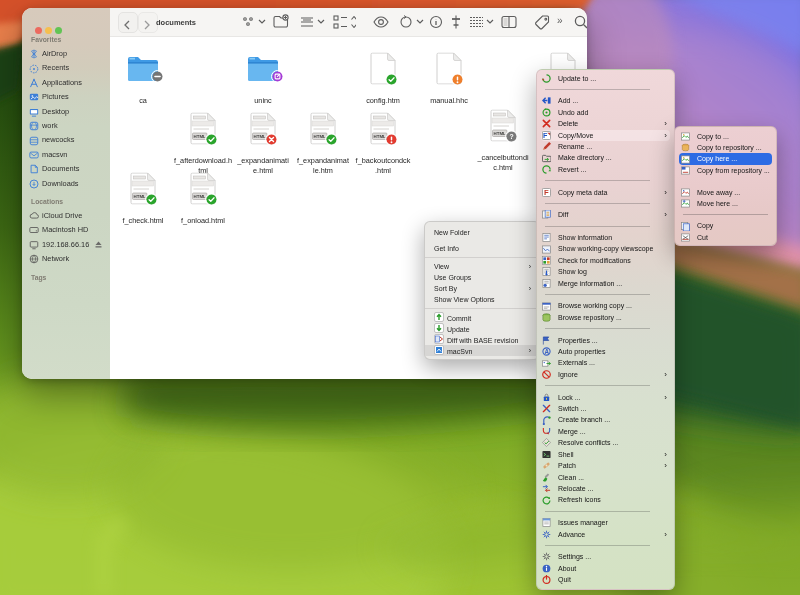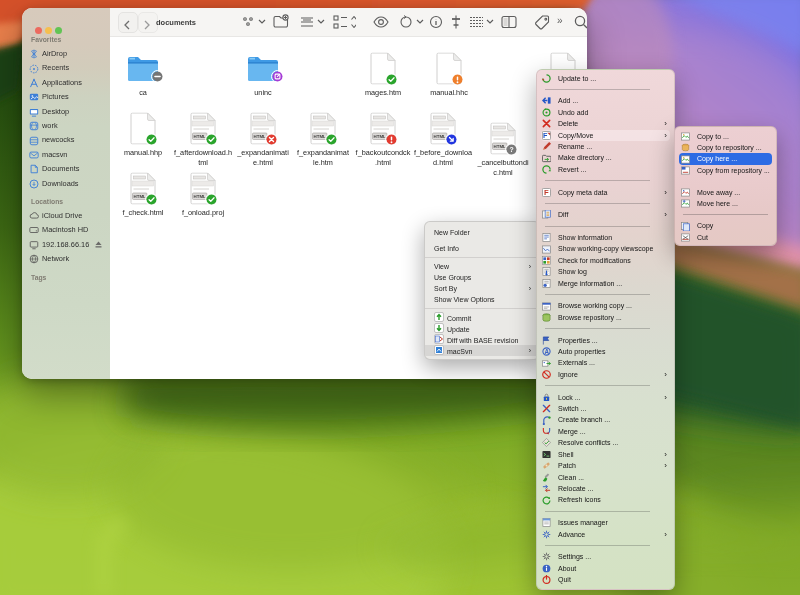--- a/index.html
+++ b/index.html
@@ -16,21 +16,21 @@
   .sbhead{font-size:6.8px;color:#807d73;font-weight:bold;padding:0 0 0 9px;height:14px;line-height:14px;}
   .sbitem{font-size:7.4px;color:#2e2e2e;height:14.4px;line-height:14.4px;padding-left:7px;white-space:nowrap;display:flex;align-items:center;}
   .sbitem .ic{width:10px;height:10px;margin-right:3px;flex:none;display:inline-block;}
   
   #toolbar{position:absolute;left:88px;top:0;width:477px;height:28px;background:#f6f5f3;border-bottom:1px solid #e8e7e5;}
   .tbtxt{position:absolute;font-size:7.5px;font-weight:bold;color:#3c3c3c;}
   .tbi{position:absolute;top:5px;height:18px;color:#5f5f5f;}
   
   #content{position:absolute;left:88px;top:29px;width:477px;height:342px;background:#ffffff;}
   .cell{position:absolute;width:60px;text-align:center;}
-  .cell .lbl{margin-top:4px;font-size:7.3px;line-height:10px;color:#1f1f1f;white-space:nowrap;}
+  .cell .lbl{margin-top:12px;font-size:7.3px;line-height:10px;color:#1f1f1f;white-space:nowrap;}
   .icwrap{position:relative;width:36px;height:32px;margin:0 auto;}
   
   .folder{position:absolute;left:2px;top:2px;width:32px;height:28px;}
   
   .docsvg{position:absolute;left:5px;top:0px;width:26px;height:33px;}
   .badge{position:absolute;bottom:-2px;width:11px;height:11px;border-radius:50%;
          color:#fff;font-size:8px;font-weight:bold;line-height:11px;text-align:center;
          border:1px solid #fff;box-sizing:content-box;}
   
   #ctx{position:absolute;left:424px;top:221px;width:116px;height:139px;border-radius:6px;
@@ -399,140 +399,118 @@
       </div>
     <div class="cell" style="left:243px;top:15px;">
         <div class="icwrap">
           <svg class="docsvg" viewBox="0 0 26 32">
             <use href="#sym-doc"></use>
           </svg>
           <svg class="badge" style="left:20px;" viewBox="0 0 12 12" width="12" height="12">
             <use href="#sym-check"></use>
           </svg>
         </div>
-        <div class="lbl">mages.htm</div>
+        <div class="lbl">config.htm</div>
       </div>
     <div class="cell" style="left:309px;top:15px;">
         <div class="icwrap">
           <svg class="docsvg" viewBox="0 0 26 32">
             <use href="#sym-doc"></use>
           </svg>
           <svg class="badge" style="left:20px;" viewBox="0 0 12 12" width="12" height="12">
             <use href="#sym-exo"></use>
           </svg>
         </div>
         <div class="lbl">manual.hhc</div>
       </div>
     <div class="cell" style="left:423px;top:15px;">
         <div class="icwrap">
           <svg class="docsvg" viewBox="0 0 26 32">
             <use href="#sym-doc"></use>
           </svg>
         </div>
       </div>
 
-    <div class="cell" style="left:3px;top:75px;">
-        <div class="icwrap">
-          <svg class="docsvg" viewBox="0 0 26 32">
-            <use href="#sym-doc"></use>
+    <div class="cell" style="left:63px;top:75px;">
+        <div class="icwrap">
+          <svg class="docsvg" viewBox="0 0 26 32">
+            <use href="#sym-htmldoc"></use>
           </svg>
           <svg class="badge" style="left:20px;" viewBox="0 0 12 12" width="12" height="12">
             <use href="#sym-check"></use>
           </svg>
         </div>
-        <div class="lbl">manual.hhp</div>
-      </div>
-    <div class="cell" style="left:63px;top:75px;">
+        <div class="lbl">f_afterdownload.h<br>tml</div>
+      </div>
+    <div class="cell" style="left:123px;top:75px;">
         <div class="icwrap">
           <svg class="docsvg" viewBox="0 0 26 32">
             <use href="#sym-htmldoc"></use>
           </svg>
           <svg class="badge" style="left:20px;" viewBox="0 0 12 12" width="12" height="12">
+            <use href="#sym-xbadge"></use>
+          </svg>
+        </div>
+        <div class="lbl">_expandanimati<br>e.html</div>
+      </div>
+    <div class="cell" style="left:183px;top:75px;">
+        <div class="icwrap">
+          <svg class="docsvg" viewBox="0 0 26 32">
+            <use href="#sym-htmldoc"></use>
+          </svg>
+          <svg class="badge" style="left:20px;" viewBox="0 0 12 12" width="12" height="12">
             <use href="#sym-check"></use>
           </svg>
         </div>
-        <div class="lbl">f_afterdownload.h<br>tml</div>
-      </div>
-    <div class="cell" style="left:123px;top:75px;">
+        <div class="lbl">f_expandanimat<br>le.htm</div>
+      </div>
+    <div class="cell" style="left:243px;top:75px;">
         <div class="icwrap">
           <svg class="docsvg" viewBox="0 0 26 32">
             <use href="#sym-htmldoc"></use>
           </svg>
           <svg class="badge" style="left:20px;" viewBox="0 0 12 12" width="12" height="12">
-            <use href="#sym-xbadge"></use>
-          </svg>
-        </div>
-        <div class="lbl">_expandanimati<br>e.html</div>
-      </div>
-    <div class="cell" style="left:183px;top:75px;">
+            <use href="#sym-exr"></use>
+          </svg>
+        </div>
+        <div class="lbl">f_backoutcondck<br>.html</div>
+      </div>
+    <div class="cell" style="left:363px;top:72px;">
         <div class="icwrap">
           <svg class="docsvg" viewBox="0 0 26 32">
             <use href="#sym-htmldoc"></use>
           </svg>
           <svg class="badge" style="left:20px;" viewBox="0 0 12 12" width="12" height="12">
+            <use href="#sym-qbadge"></use>
+          </svg>
+        </div>
+        <div class="lbl">_cancelbuttondi<br>c.html</div>
+      </div>
+
+    <div class="cell" style="left:3px;top:135px;">
+        <div class="icwrap">
+          <svg class="docsvg" viewBox="0 0 26 32">
+            <use href="#sym-htmldoc"></use>
+          </svg>
+          <svg class="badge" style="left:20px;" viewBox="0 0 12 12" width="12" height="12">
             <use href="#sym-check"></use>
           </svg>
         </div>
-        <div class="lbl">f_expandanimat<br>le.htm</div>
-      </div>
-    <div class="cell" style="left:243px;top:75px;">
+        <div class="lbl">f_check.html</div>
+      </div>
+    <div class="cell" style="left:63px;top:135px;">
         <div class="icwrap">
           <svg class="docsvg" viewBox="0 0 26 32">
             <use href="#sym-htmldoc"></use>
           </svg>
           <svg class="badge" style="left:20px;" viewBox="0 0 12 12" width="12" height="12">
-            <use href="#sym-exr"></use>
-          </svg>
-        </div>
-        <div class="lbl">f_backoutcondck<br>.html</div>
-      </div>
-    <div class="cell" style="left:303px;top:75px;">
-        <div class="icwrap">
-          <svg class="docsvg" viewBox="0 0 26 32">
-            <use href="#sym-htmldoc"></use>
-          </svg>
-          <svg class="badge" style="left:20px;" viewBox="0 0 12 12" width="12" height="12">
-            <use href="#sym-abadge"></use>
-          </svg>
-        </div>
-        <div class="lbl">f_before_downloa<br>d.html</div>
-      </div>
-    <div class="cell" style="left:363px;top:85px;">
-        <div class="icwrap">
-          <svg class="docsvg" viewBox="0 0 26 32">
-            <use href="#sym-htmldoc"></use>
-          </svg>
-          <svg class="badge" style="left:20px;" viewBox="0 0 12 12" width="12" height="12">
-            <use href="#sym-qbadge"></use>
-          </svg>
-        </div>
-        <div class="lbl">_cancelbuttondi<br>c.html</div>
-      </div>
-
-    <div class="cell" style="left:3px;top:135px;">
-        <div class="icwrap">
-          <svg class="docsvg" viewBox="0 0 26 32">
-            <use href="#sym-htmldoc"></use>
-          </svg>
-          <svg class="badge" style="left:20px;" viewBox="0 0 12 12" width="12" height="12">
             <use href="#sym-check"></use>
           </svg>
         </div>
-        <div class="lbl">f_check.html</div>
-      </div>
-    <div class="cell" style="left:63px;top:135px;">
-        <div class="icwrap">
-          <svg class="docsvg" viewBox="0 0 26 32">
-            <use href="#sym-htmldoc"></use>
-          </svg>
-          <svg class="badge" style="left:20px;" viewBox="0 0 12 12" width="12" height="12">
-            <use href="#sym-check"></use>
-          </svg>
-        </div>
-        <div class="lbl">f_onload.proj</div>
+        <div class="lbl">f_onload.html</div>
       </div>
   </div>
 </div>
 
 <div id="ctx">
   <div class="cx">New Folder</div>
   <div class="cxgap"></div>
   <div class="cx">Get Info</div>
   <div class="cxsep"></div>
   <div class="cx">View<span class="arr">›</span></div>

